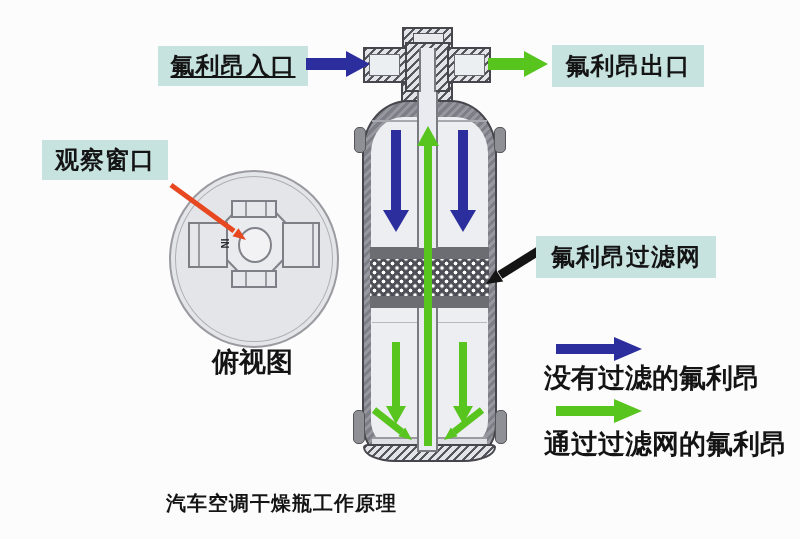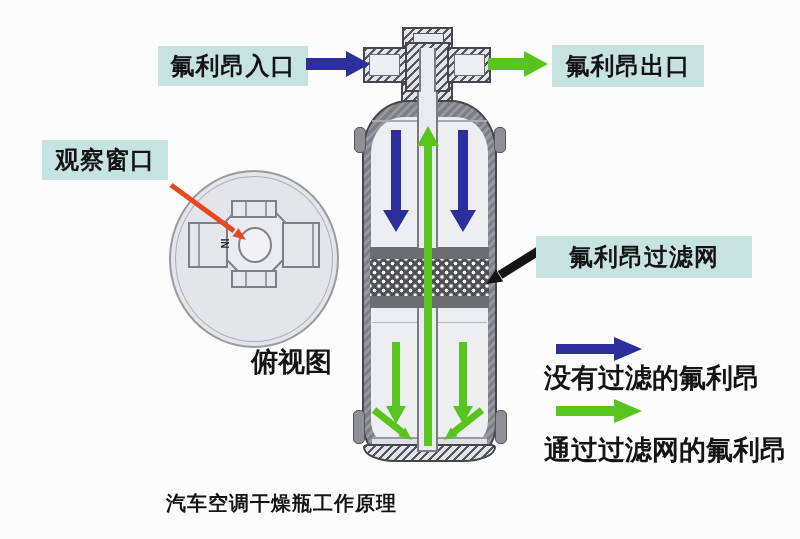--- a/index.html
+++ b/index.html
@@ -91,40 +91,40 @@
   </svg>
   <svg class="abs" style="left:368px;top:404px;" width="48" height="42" viewBox="0 0 48 42">
     <path d="M6 6 L34 28" stroke-width="7" fill="none" stroke="#58c41e"></path>
     <polygon points="44,36 30.4,32.2 37.2,23.6" fill="#58c41e"></polygon>
   </svg>
   <svg class="abs" style="left:440px;top:404px;" width="48" height="42" viewBox="0 0 48 42">
     <path d="M42 6 L14 28" stroke-width="7" fill="none" stroke="#58c41e"></path>
     <polygon points="4,36 17.6,32.2 10.8,23.6" fill="#58c41e"></polygon>
   </svg>
 
-  <div class="label-box" style="left:158px;top:46px;width:150px;height:40px;">
+  <div class="label-box" style="left:158px;top:46px;width:150px;height:40px;text-decoration:underline;">
     <span>氟利昂入口</span>
   </div>
   <svg class="abs" style="left:306px;top:49px;" width="64" height="30" viewBox="0 0 64 30">
     <rect x="0" y="9" width="40" height="12" fill="#2b2e9c"></rect>
     <polygon points="40,2 64,15 40,28" fill="#2b2e9c"></polygon>
   </svg>
   <svg class="abs" style="left:488px;top:49px;" width="60" height="30" viewBox="0 0 60 30">
     <rect x="0" y="9" width="36" height="12" fill="#58c41e"></rect>
     <polygon points="36,2 60,15 36,28" fill="#58c41e"></polygon>
   </svg>
   <div class="label-box" style="left:552px;top:45px;width:152px;height:42px;text-align:center;">
     <span>氟利昂出口</span>
   </div>
 
   <svg class="abs" style="left:482px;top:242px;" width="64" height="48" viewBox="0 0 64 48">
     <path d="M58 8 L18 33" stroke-width="9" fill="none" stroke="#141414"></path>
     <polygon points="4,42 13.8,27.6 21.2,39.4" fill="#141414"></polygon>
   </svg>
-  <div class="label-box" style="left:536px;top:236px;width:216px;height:42px;">
+  <div class="label-box" style="left:536px;top:236px;width:180px;height:42px;">
     <span>氟利昂过滤网</span>
   </div>
 
   <div class="label-box" style="left:42px;top:140px;width:126px;height:40px;font-family:Liberation Serif, serif;">
     <span>观察窗口</span>
   </div>
 
   <div class="abs" style="left:169px;top:170px;width:170px;height:178px;border-radius:50%;background:#e4e5e9;border:2px solid #9a9aa0;box-sizing:border-box;">
     <div style="position:absolute;left:4px;top:4px;right:4px;bottom:4px;border-radius:50%;border:1px solid #aeaeb4;"></div>
   </div>
@@ -139,28 +139,28 @@
 
   <div class="abs" style="left:238px;top:227px;width:34px;height:36px;border-radius:50%;background:#f2f2f5;border:2px solid #82828a;box-sizing:border-box;"></div>
 
   <div class="cap-text" style="left:219px;top:238px;font-size:10px;transform:rotate(90deg);color:#2a2a2e;">IN</div>
 
   <svg class="abs" style="left:168px;top:180px;" width="84" height="64" viewBox="0 0 84 64">
     <path d="M3 5 L66 51" stroke-width="5" fill="none" stroke="#e8481f"></path>
     <polygon points="78,60 64.5,56.3 70.5,48.3" fill="#e8481f"></polygon>
   </svg>
 
-  <div class="cap-text" style="left:212px;top:344px;width:120px;text-align:right;font-size:27px;">俯视图</div>
+  <div class="cap-text" style="left:212px;top:344px;width:120px;text-align:left;font-size:27px;">俯视图</div>
 
   <svg class="abs" style="left:556px;top:336px;" width="86" height="26" viewBox="0 0 86 26">
     <rect x="0" y="8" width="58" height="10" fill="#2b2e9c"></rect>
     <polygon points="58,1 86,13 58,25" fill="#2b2e9c"></polygon>
   </svg>
   <div class="cap-text" style="left:544px;top:360px;font-size:27px;">没有过滤的氟利昂</div>
   <svg class="abs" style="left:556px;top:398px;" width="86" height="26" viewBox="0 0 86 26">
     <rect x="0" y="8" width="58" height="10" fill="#58c41e"></rect>
     <polygon points="58,1 86,13 58,25" fill="#58c41e"></polygon>
   </svg>
-  <div class="cap-text" style="left:544px;top:426px;font-size:27px;margin-top:6px;">通过过滤网的氟利昂</div>
+  <div class="cap-text" style="left:544px;top:426px;font-size:27px;">通过过滤网的氟利昂</div>
 
   <div class="cap-text" style="left:166px;top:490px;font-size:20px;letter-spacing:1px;">汽车空调干燥瓶工作原理</div>
 
 </div>
 
 </body></html>

